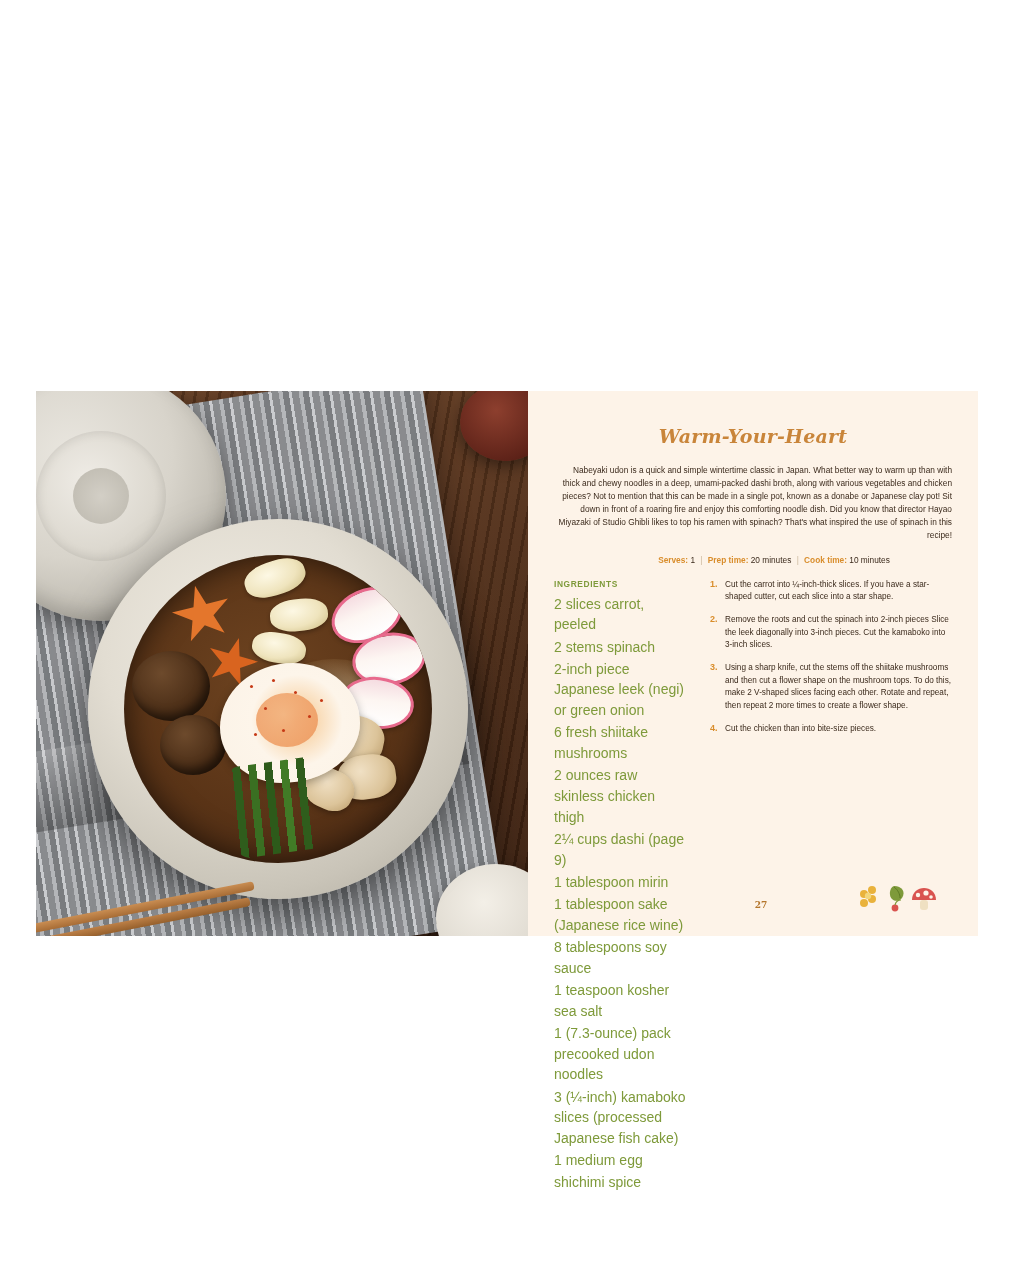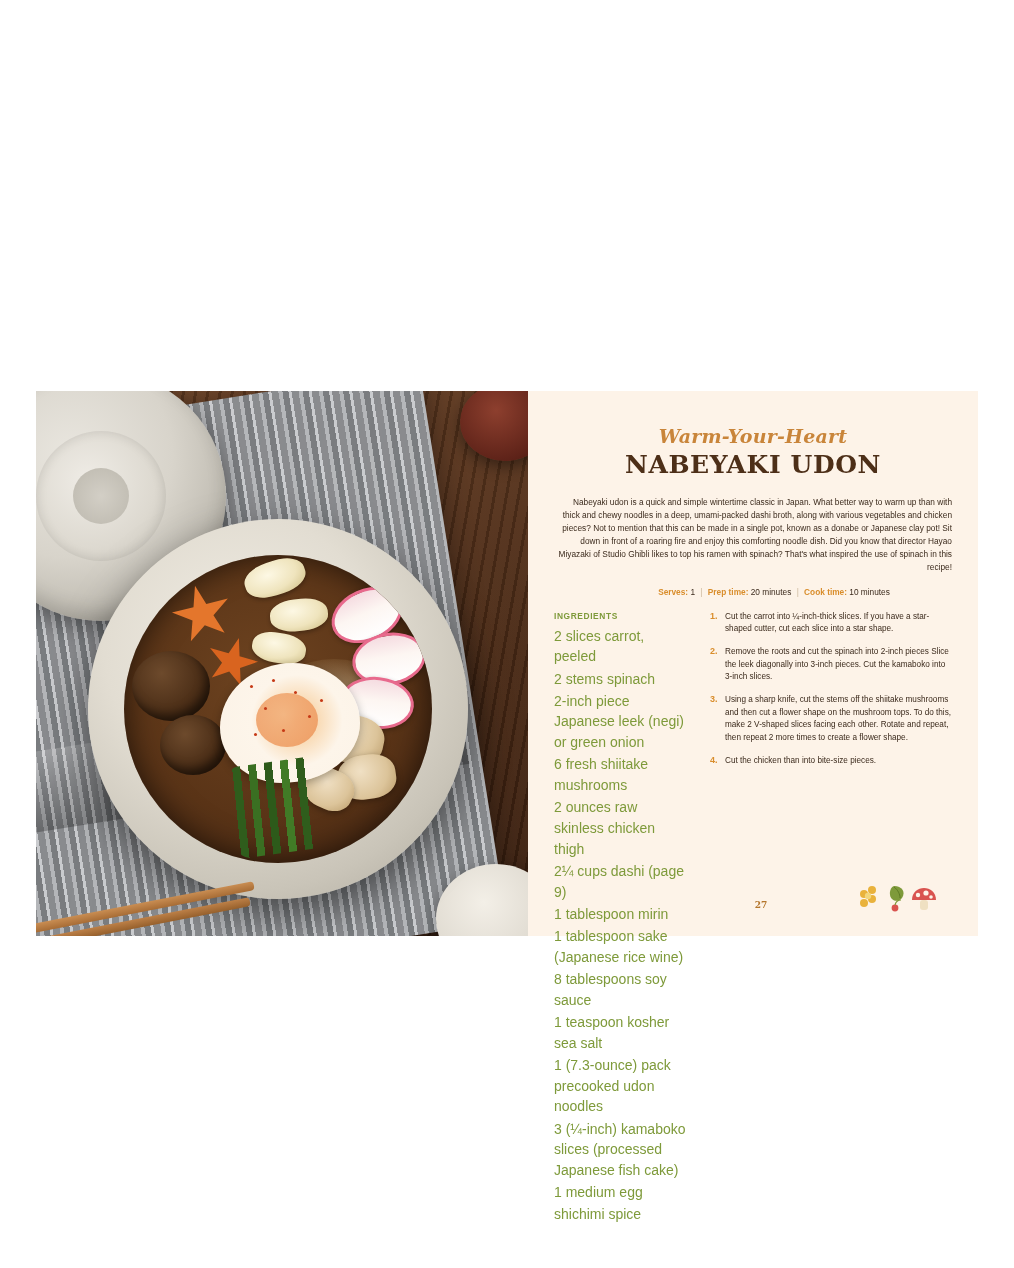--- a/index.html
+++ b/index.html
@@ -400,21 +400,20 @@
       </div>
     </div>
 
     <div class="chopsticks"></div>
     <div class="chopsticks two"></div>
   </div>
 
   <div class="text-page">
 
     <div class="title-script">Warm-Your-Heart</div>
-    <div class="title-main">NABEYAKI UDON</div>
 
     <p class="intro">Nabeyaki udon is a quick and simple wintertime classic in Japan. What better way to warm up than with thick and chewy noodles in a deep, umami-packed dashi broth, along with various vegetables and chicken pieces? Not to mention that this can be made in a single pot, known as a donabe or Japanese clay pot! Sit down in front of a roaring fire and enjoy this comforting noodle dish. Did you know that director Hayao Miyazaki of Studio Ghibli likes to top his ramen with spinach? That's what inspired the use of spinach in this recipe!</p>
 
     <div class="meta">
       <span class="lbl">Serves:</span>
       <span>1</span>
       <span class="sep">|</span>
       <span class="lbl">Prep time:</span>
       <span>20 minutes</span>
       <span class="sep">|</span>

